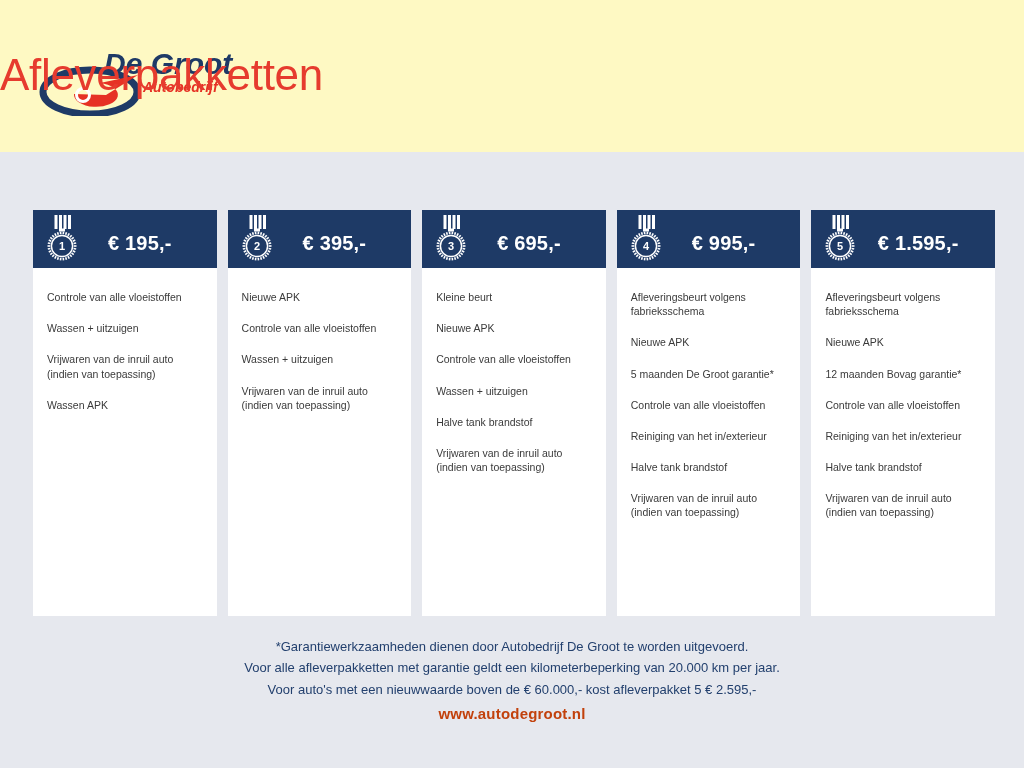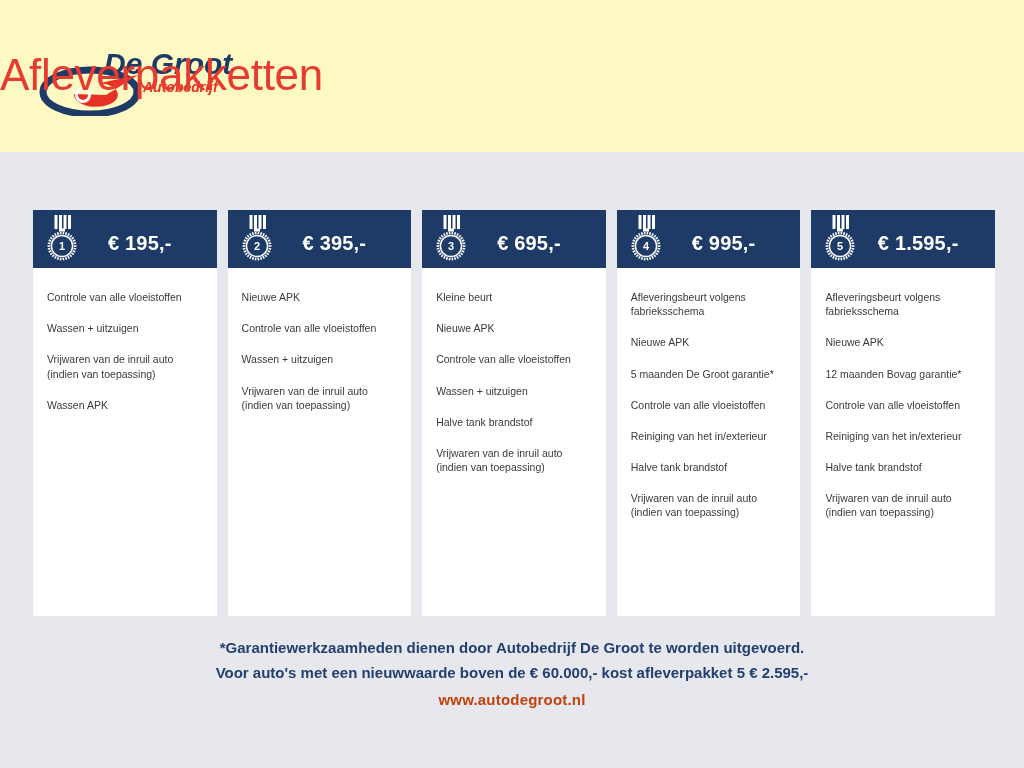--- a/index.html
+++ b/index.html
@@ -106,24 +106,24 @@
 
   
   .footer {
     position: absolute;
     left: 0; top: 636px;
     width: 1024px;
     text-align: center;
   }
 
   .disclaimer-line {
-    font-size: 15px;
+    font-size: 13px;
     line-height: 1.65;
     color: #23406e;
-    font-weight: 700;
+    font-weight: 400;
   }
 
   .website {
     margin-top: 5px;
     font-size: 15px;
     font-weight: bold;
     color: #c2410c;
     letter-spacing: 0.2px;
   }
 </style>
@@ -405,16 +405,17 @@
         <div class="feature">Reiniging van het in/exterieur</div>
         <div class="feature">Halve tank brandstof</div>
         <div class="feature">Vrijwaren van de inruil auto<br>(indien van toepassing)</div>
       </div>
     </div>
   </div>
 
 <div class="footer">
   <div id="disclaimer-block">
       <div class="disclaimer-line">*Garantiewerkzaamheden dienen door Autobedrijf De Groot te worden uitgevoerd.</div>
+      <div class="disclaimer-line">Voor alle afleverpakketten met garantie geldt een kilometerbeperking van 20.000 km per jaar.</div>
       <div class="disclaimer-line">Voor auto's met een nieuwwaarde boven de € 60.000,- kost afleverpakket 5 € 2.595,-</div>
     </div>
   <div class="website">www.autodegroot.nl</div>
 </div>
 
 </body></html>

